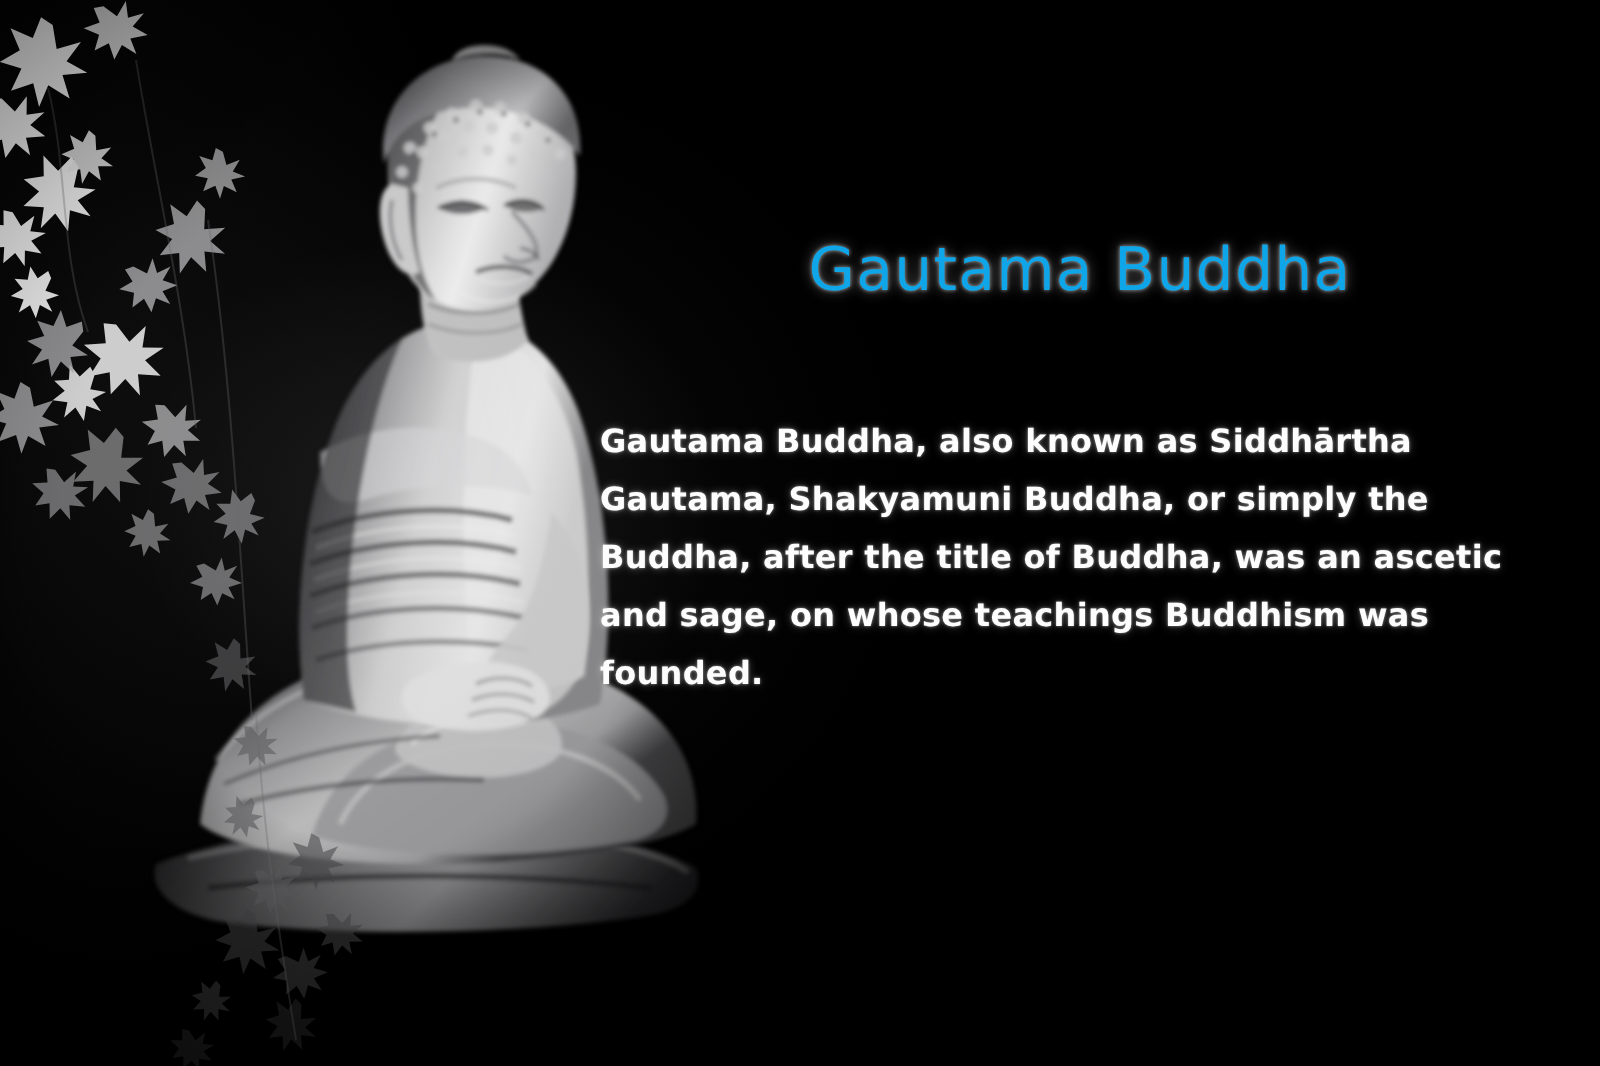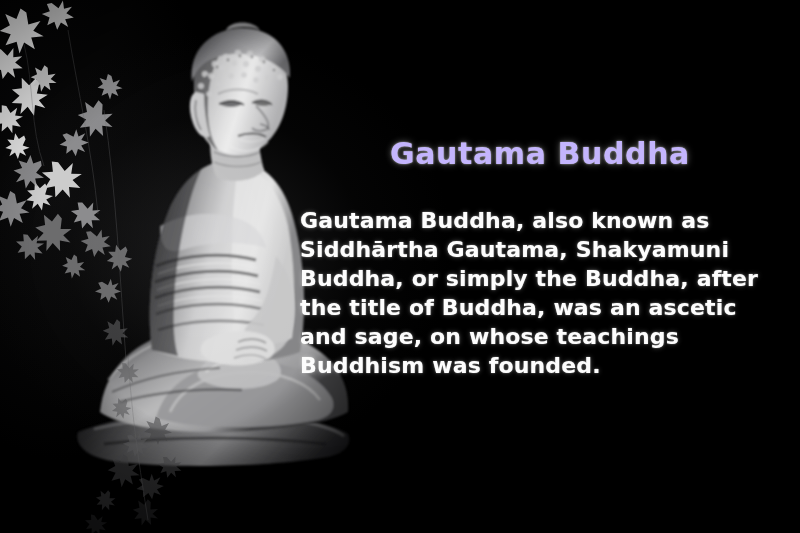--- a/index.html
+++ b/index.html
@@ -35,37 +35,37 @@
   
   #leaves { position: absolute; left: 0; top: 0; width: 230px; height: 533px; }
 
   
   #statue { position: absolute; left: 60px; top: 20px; width: 330px; height: 470px; }
 
   
   .title {
     position: absolute;
     left: 300px;
-    top: 136px;
+    top: 118px;
     width: 480px;
     text-align: center;
-    color: #c4b5fd;
+    color: #0ea5e9;
     font-size: 30px;
-    font-weight: 700;
+    font-weight: 400;
     letter-spacing: 0.6px;
     text-shadow: 0 0 7px rgba(255,255,255,0.38), 0 0 2px rgba(255,255,255,0.6);
     white-space: nowrap;
   }
   .body-text {
     position: absolute;
     left: 300px;
     top: 206px;
     width: 478px;
     color: #fdfdfd;
-    font-size: 22px;
+    font-size: 16px;
     font-weight: 700;
     line-height: 29px;
     letter-spacing: 0.15px;
     text-shadow: 0 0 5px rgba(255,255,255,0.30), 0 0 1.5px rgba(255,255,255,0.5);
   }
 </style>
 </head>
 <body>
 
 <div id="poster">

